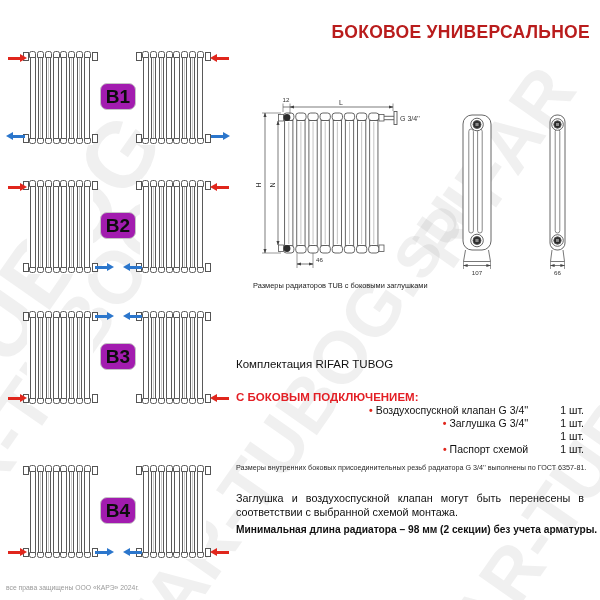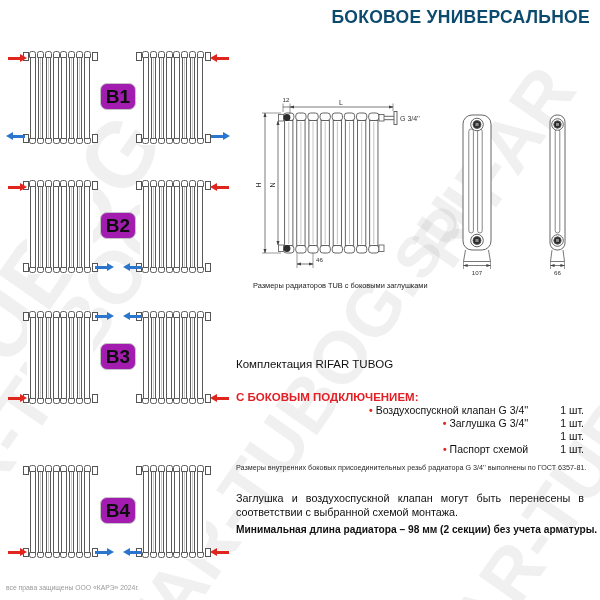--- a/index.html
+++ b/index.html
@@ -13,22 +13,22 @@
            color:rgba(70,70,70,0.08);transform:rotate(-55deg);transform-origin:0 50%;}
   .wm .w0{left:-50px;top:345px;font-size:92px;}
   .wm .w1{left:95px;top:665px;font-size:74px;}
   .wm .w2{left:400px;top:690px;font-size:74px;}
   .wm .w3{left:430px;top:215px;font-size:74px;}
   .wm .w4{left:-130px;top:585px;font-size:74px;}
 
   .fg{position:relative;z-index:1;}
 
   
-  .title{position:absolute;top:7px;right:10px;text-align:right;
-         font-size:17.5px;font-weight:bold;line-height:1.18;letter-spacing:.3px;color:#0c4a6e;}
+  .title{position:absolute;top:22px;right:10px;text-align:right;
+         font-size:17.5px;font-weight:bold;line-height:1.18;letter-spacing:.3px;color:#b91c1c;}
 
   
   .scheme{position:absolute;left:0;width:236px;height:96px;}
   .s1{top:50px}.s2{top:179px}.s3{top:310px}.s4{top:464px}
 
   .radiator{position:absolute;top:0;width:66px;height:95px;box-sizing:border-box;
             display:flex;padding:5px 2px;background:#fff;}
   .rad-l{left:27px}.rad-r{left:140px}
   .sec{flex:1;margin:0 1.1px;position:relative;border:1px solid #5a5a5a;border-radius:1px;
        background:linear-gradient(90deg,#fff 0 40%,#c9c9c9 46% 54%,#fff 60% 100%);}

